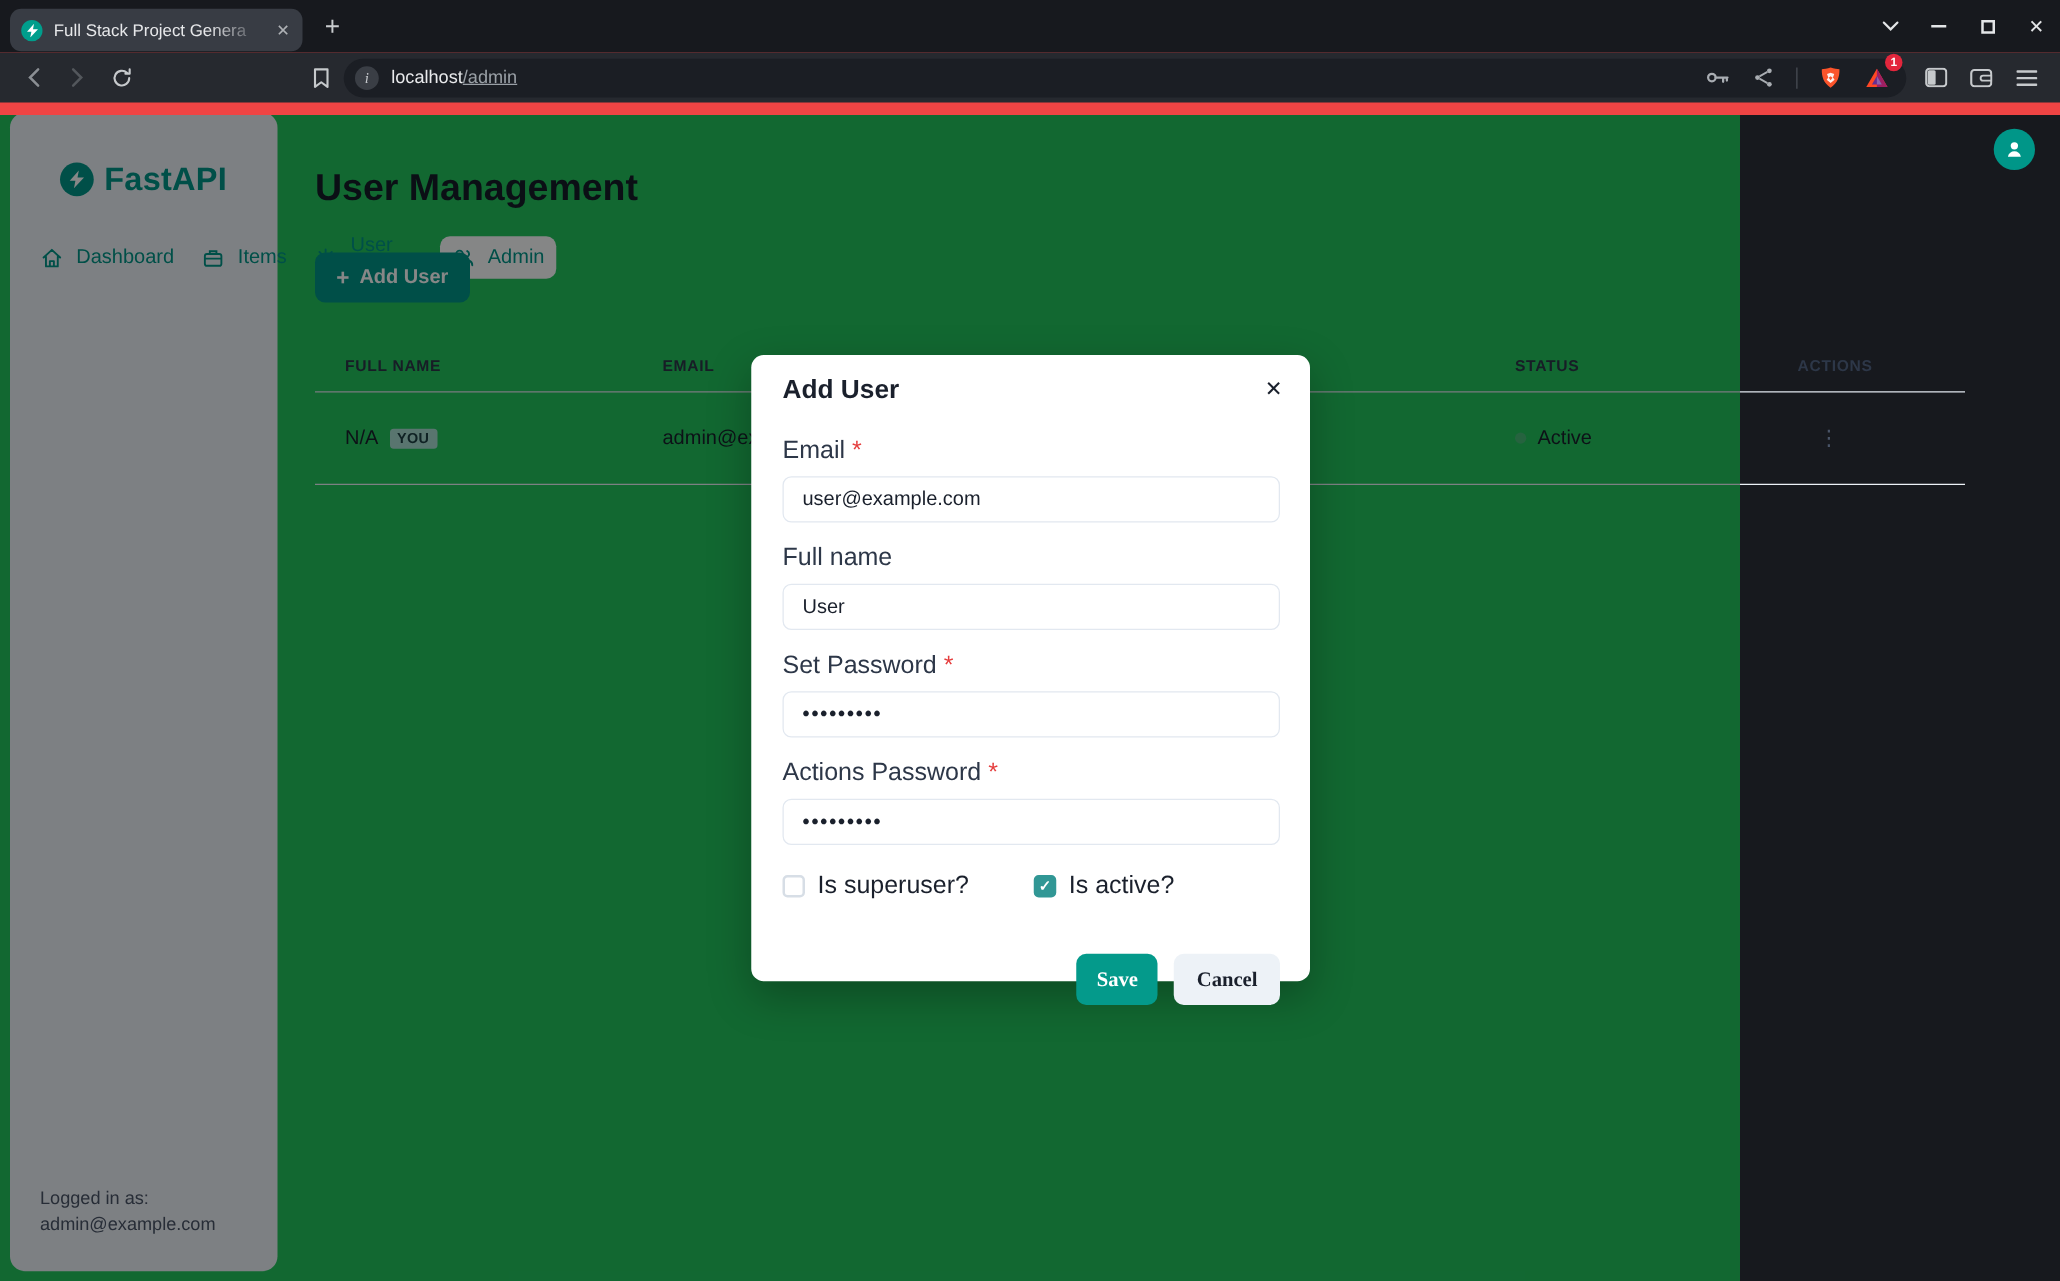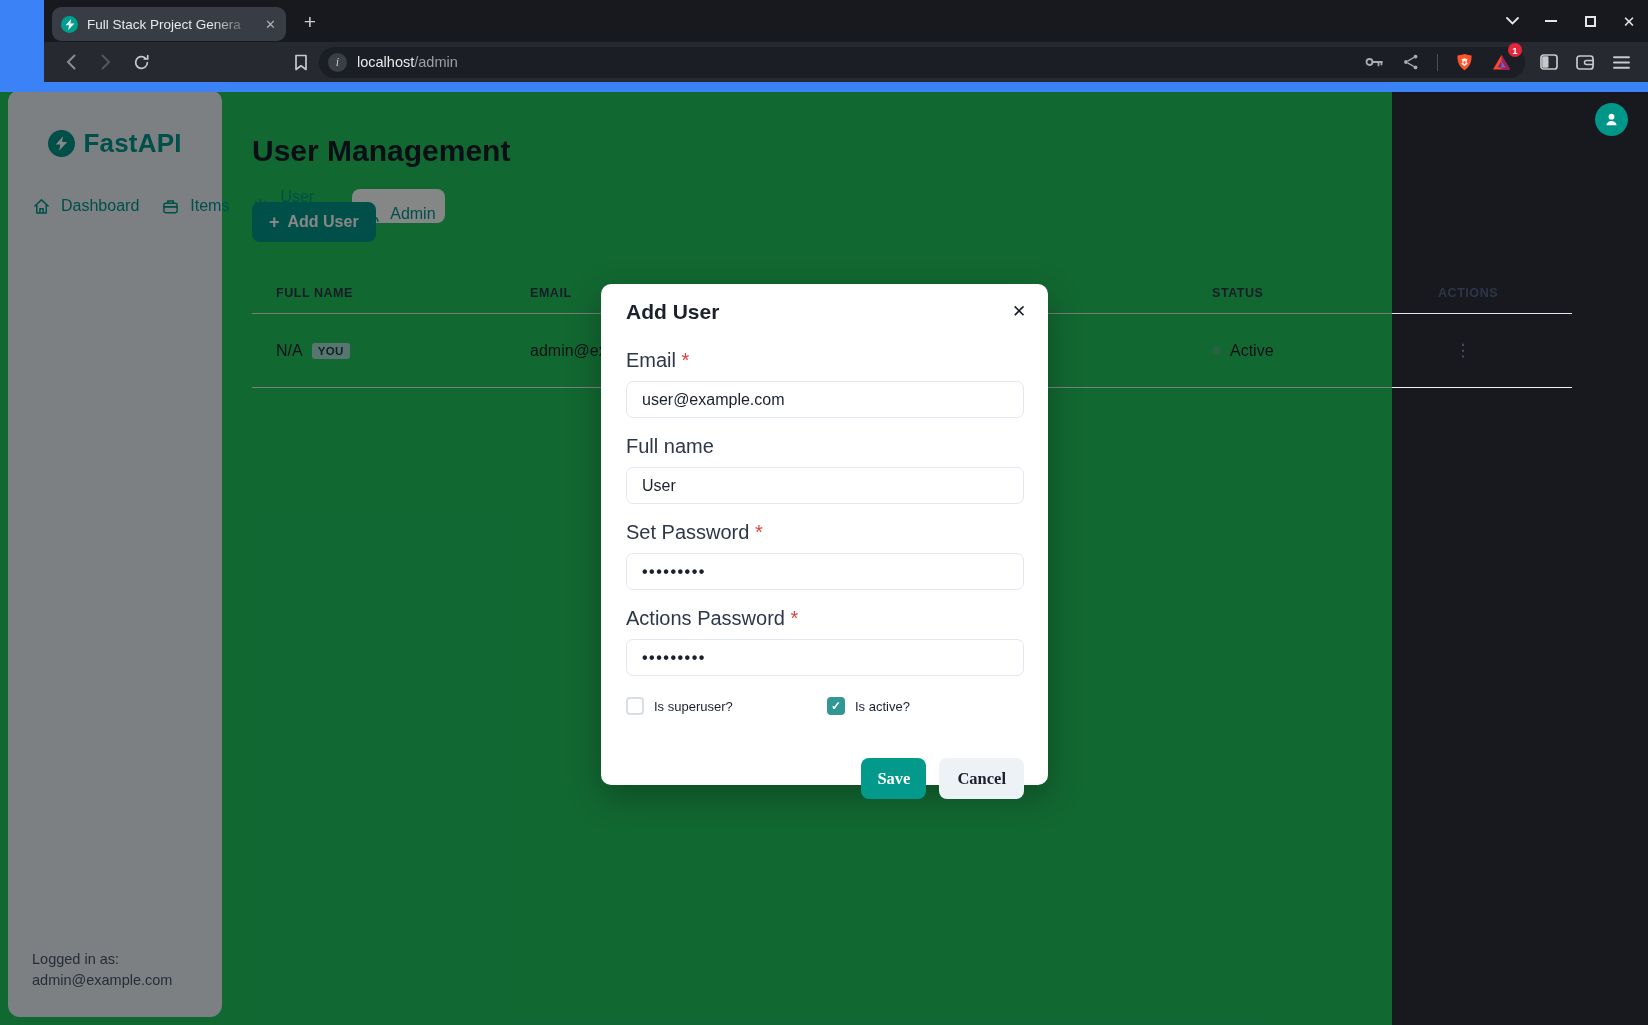--- a/index.html
+++ b/index.html
@@ -1,21 +1,21 @@
 <!DOCTYPE html>
 <html><head>
 <meta charset="utf-8">
 <style>
   * { margin:0; padding:0; box-sizing:border-box; }
   html,body { width:1648px; height:1025px; }
   body { font-family:"Liberation Sans", sans-serif; background:#17191E; }
   .screen { position:relative; width:1648px; height:1025px; overflow:hidden; }
 
   
-  .chrome { position:absolute; top:0; left:0; width:100%; height:92px; background:#3b82f6; z-index:50;padding-left:44px; }
+  .chrome { position:absolute; top:0; left:0; width:100%; height:92px; background:#ef4444; z-index:50; }
   .tabstrip { position:relative; height:42px; background:#17191E; }
   .tab { position:absolute; left:8px; top:7px; width:234px; height:34px; background:#383C44;
          border-radius:9px; display:flex; align-items:center; padding:0 10px 0 9px; }
   .favicon { width:17px; height:17px; border-radius:50%; background:#009E8C; flex:0 0 auto;
              display:flex; align-items:center; justify-content:center; margin-right:9px; }
   .tab-title { color:#E7E8EA; font-size:13.5px; white-space:nowrap; overflow:hidden; flex:1;
                -webkit-mask-image:linear-gradient(90deg,#000 72%,transparent 97%);
                mask-image:linear-gradient(90deg,#000 72%,transparent 97%); }
   .tab-close { color:#AEB1B5; font-size:13px; margin-left:6px; cursor:default; line-height:1; }
   .newtab { position:absolute; left:252px; top:8px; width:28px; height:28px; color:#C9CCCF;
@@ -30,42 +30,42 @@
   .navicons { display:flex; align-items:center; gap:7px; }
   .tbtn { width:28px; height:28px; display:flex; align-items:center; justify-content:center; border-radius:6px; }
   .bookmark-left { margin-left:132px; }
   .urlbar { flex:1; height:31px; margin:0 10px 0 4px; background:#1B1E24; border-radius:16px;
             display:flex; align-items:center; padding:0 10px 0 9px; min-width:0; }
   .siteinfo { width:19px; height:19px; border-radius:50%; background:#3A3E45; color:#C4C7CB;
               font-size:12px; font-style:italic; font-family:"Liberation Serif",serif;
               display:flex; align-items:center; justify-content:center; flex:0 0 auto; }
   .url { margin-left:10px; font-size:14.5px; white-space:nowrap; flex:1; min-width:0; }
   .url .host { color:#E9EAEC; }
-  .url .path { color:#9AA0A6; }
+  .url .path { color:#9AA0A6;text-decoration:underline; }
   .urlbar-right { display:flex; align-items:center; gap:9px; flex:0 0 auto; }
   .vdivider { width:1px; height:17px; background:#4A4E55; margin:0 3px; }
   .ext-badge { position:absolute; top:-5px; right:-7px; min-width:14px; height:14px; border-radius:8px;
                background:#E3263C; color:#fff; font-size:9.5px; font-weight:700;
                display:flex; align-items:center; justify-content:center; padding:0 3px; }
   .relwrap { position:relative; }
   .toolbar-right { display:flex; align-items:center; gap:8px; }
 
   
   .page { position:absolute; top:82px; left:0; width:1392px; height:943px; background:#22c55e; }
 
   .sidebar { position:absolute; left:8px; top:8px; width:214px; height:927px;
              background:#EDF2F7; border-radius:12px; }
   .logo-row { display:flex; align-items:center; justify-content:center; gap:8px; margin-top:38px; }
   .logo-mark { width:27px; height:27px; border-radius:50%; background:#009688;
                display:flex; align-items:center; justify-content:center; }
   .logo-text { color:#009688; font-size:26px; font-weight:600; letter-spacing:.2px; }
   .nav { margin-top:30px; display:flex; flex-direction:row; gap:5px; padding:0 16px; }
   .nav-item { display:flex; align-items:center; gap:11px; height:34px; padding:0 9px;
               border-radius:8px; color:#009688; font-size:16px; }
-  .nav-item.active { background:#FBFDFE;align-items:flex-end; }
+  .nav-item.active { background:#FBFDFE; }
   .nav-item .ico { display:flex; align-items:center; }
   .sidebar-footer { position:absolute; left:24px; bottom:26px; font-size:14.5px; color:#4A5568; line-height:21px; }
 
   .avatar { position:absolute; left:1595px; top:21px; width:33px; height:33px; border-radius:50%;
             background:#009688; display:flex; align-items:center; justify-content:center; }
 
   .main { position:absolute; left:222px; top:4px; width:1426px; height:943px; }
   .page-title { position:absolute; left:30px; top:48px; font-size:30px; font-weight:700; color:#161D29; }
   .add-user-btn { position:absolute; left:30px; top:116px; height:40px; background:#009688; color:#FFFFFF;
                   border:none; border-radius:8px; font-size:16px; font-weight:700; padding:0 17px;
@@ -97,21 +97,21 @@
   .req { color:#E53E3E; }
   .tinput { width:100%; height:37px; border:1px solid #E2E8F0; border-radius:7px; padding:0 15px;
             font-size:16px; color:#1A202C; font-family:inherit; outline:none; background:#fff; }
   .tinput.pw { font-size:16px; font-weight:700; letter-spacing:1.5px; }
   .cb-row { display:flex; align-items:center; margin-top:21px; }
   .cb-item { display:flex; align-items:center; gap:10px; }
   .cb-item.first { width:201px; }
   .cb { width:18px; height:18px; border-radius:4px; border:2px solid #D7DEE6; background:#fff;
         display:flex; align-items:center; justify-content:center; }
   .cb.checked { border-color:#319795; background:#319795; color:#fff; font-size:12px; font-weight:700; }
-  .cb-label { font-size:13px; color:#1A202C; }
+  .cb-label { font-size:20px; color:#1A202C; }
   .modal-actions { display:flex; justify-content:flex-end; gap:13px; margin-top:43px; }
   .btn { height:41px; border:none; border-radius:8px; font-size:16.5px; font-weight:700; font-family:Liberation Serif, serif; padding:0 16px; }
   .btn-save { background:#049A8B; color:#FFFFFF; }
   .btn-cancel { background:#EDF2F7; color:#1A202C; padding:0 18px; }
 
   svg { display:block; }
 </style>
 </head>
 <body>
 

